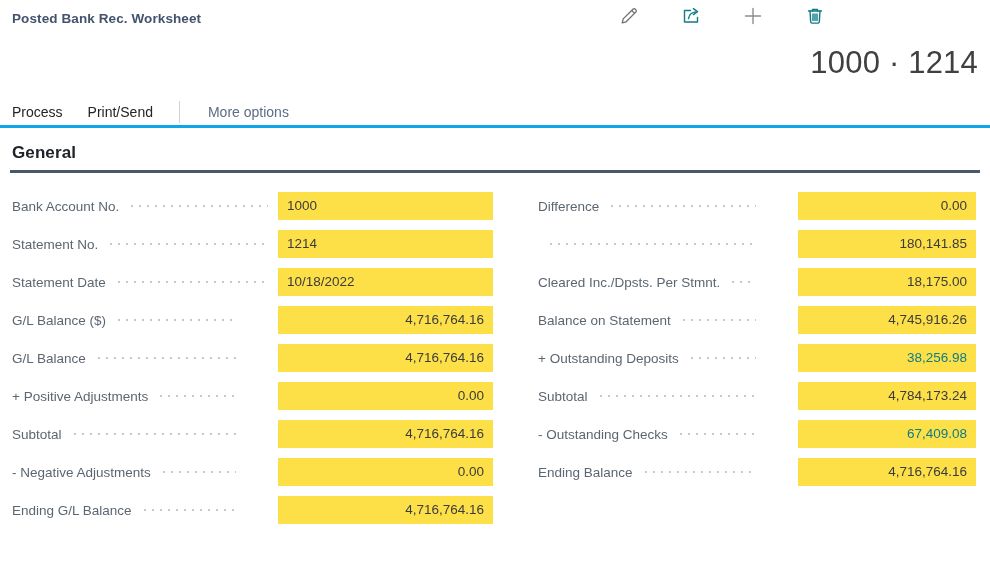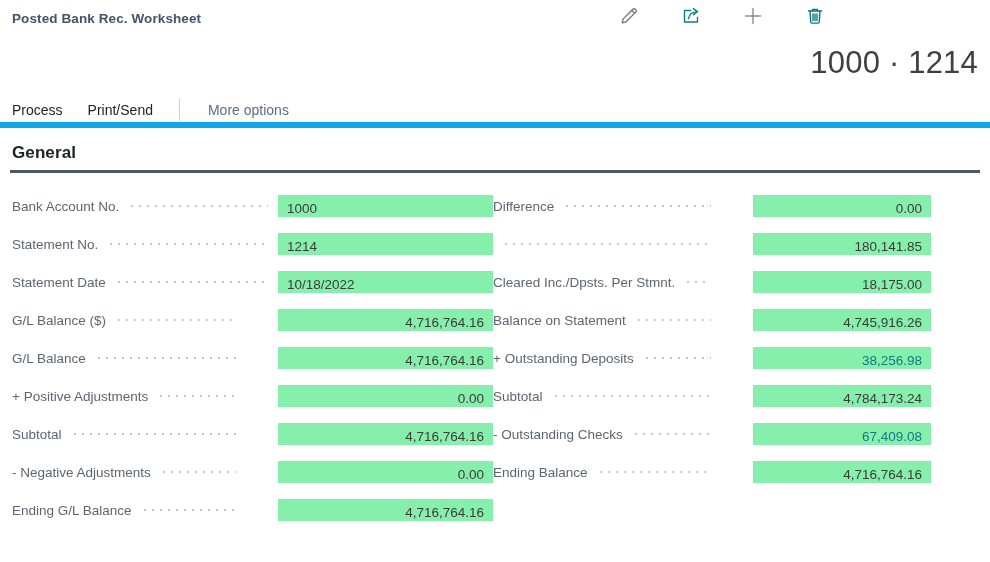--- a/index.html
+++ b/index.html
@@ -43,21 +43,21 @@
     text-align: right;
   }
 
   
   .menu-bar {
     margin-top: 16px;
     padding: 0 12px;
     height: 30px;
     display: flex;
     align-items: center;
-    border-bottom: 6px solid #0ea5e9;
+    border-bottom: 3px solid #0ea5e9;
   }
   .menu-item {
     font-size: 14px;
     color: #242424;
     margin-right: 25px;
     cursor: pointer;
     white-space: nowrap;
   }
   .menu-sep {
     width: 1px; height: 22px;
@@ -83,20 +83,21 @@
     font-weight: 700;
     color: #20242a;
     letter-spacing: .1px;
     text-align: center;
   }
 
   
   .field-grid {
     display: grid;
     grid-template-columns: 481px 438px;
+    column-gap: 45px;
     padding: 19px 12px 0 12px;
     align-items: start;
   }
   .field-row {
     display: flex;
     align-items: center;
     height: 28px;
     margin-bottom: 10px;
   }
   .field-label {
@@ -109,23 +110,23 @@
     flex: 1;
     height: 4px;
     margin: 0 10px 0 9px;
     align-self: center;
     background-image: radial-gradient(circle, #c5cad1 1.1px, transparent 1.5px);
     background-size: 8px 4px;
     background-repeat: repeat-x;
     background-position: left center;
   }
   .field-box {
-    height: 22px;
+    height: 28px;
     line-height: 28px;
-    background: #86efac;
+    background: #fde047;
     font-size: 13.5px;
     color: #3b3b3b;
     padding: 0 9px;
     flex-shrink: 0;
     white-space: nowrap;
     overflow: hidden;
   }
   .col-left .field-box  { width: 215px; }
   .col-right .field-box { width: 178px; }
   .field-box.num  { text-align: right; margin-left: 32px; }

